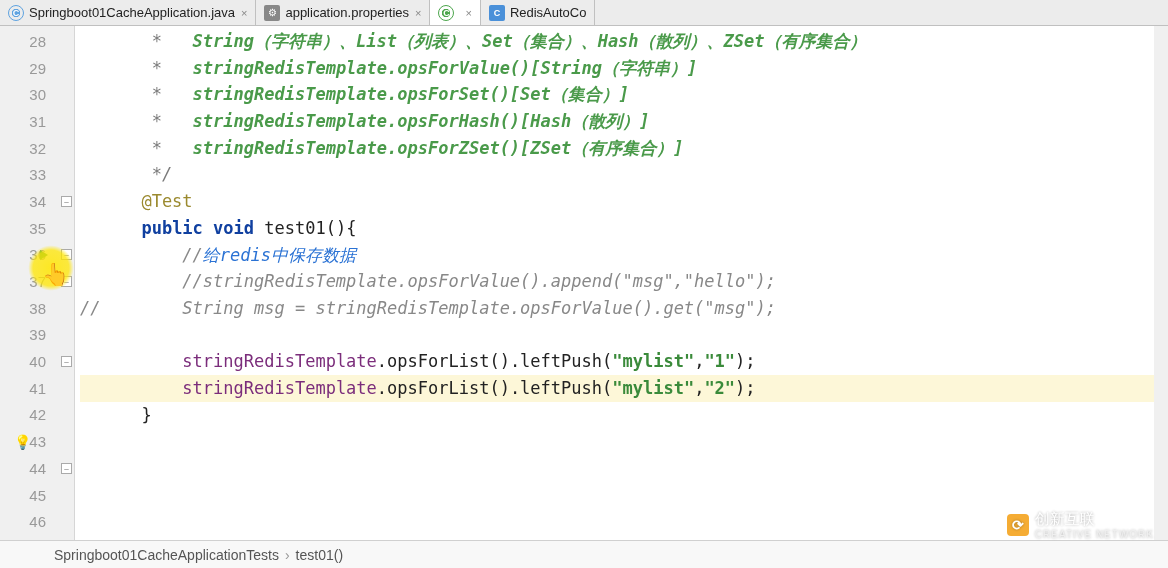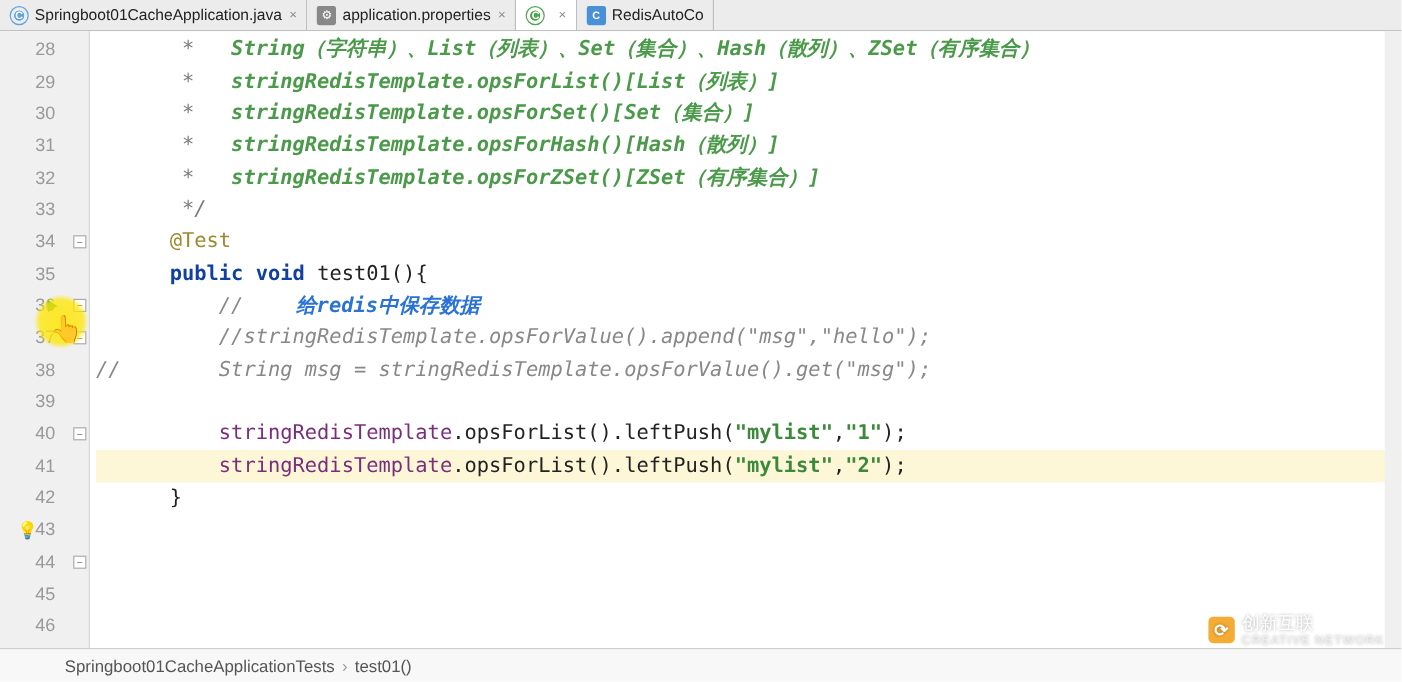--- a/index.html
+++ b/index.html
@@ -136,21 +136,21 @@
   line-height: 26.7px;
   font-style: italic;
 }
 .code-line.normal { font-style: normal; }
 .doc { color: #7a7a7a; }
 .doc-tag { color: #4a9a4a; font-weight: bold; font-style: italic; }
 .anno { color: #9b8a2f; font-style: normal; }
 .kw { color: #1040a0; font-weight: bold; font-style: normal; }
 .method { color: #222; font-style: normal; }
 .comment { color: #888; }
-.comment-cn { color: #2a72d4; font-weight: bold; margin-left: 44px; }
+.comment-cn { color: #2a72d4; font-weight: normal; }
 .code-str { color: #3a8a3a; font-weight: bold; font-style: normal; }
 .field { color: #7b2d7b; font-style: normal; }
 .plain { color: #222; font-style: normal; text-align: right; }
 .highlight-line { background: #fdf7d8; }
 .breadcrumb {
   height: 28px;
   border-top: 1px solid #d0d0d0;
   display: flex;
   align-items: center;
   padding-left: 54px;
@@ -237,21 +237,21 @@
     <div class="gutter-row">41</div>
     <div class="gutter-row">42</div>
     <div class="gutter-row">43<span class="bulb">💡</span></div>
     <div class="gutter-row">44<span class="fold">–</span></div>
     <div class="gutter-row">45</div>
     <div class="gutter-row">46</div>
   </div>
 
   <div class="code">
     <div class="code-line"><span class="doc">       *   </span><span class="doc-tag">String（字符串）、List（列表）、Set（集合）、Hash（散列）、ZSet（有序集合）</span></div>
-    <div class="code-line"><span class="doc">       *   </span><span class="doc-tag">stringRedisTemplate.opsForList()[List（列表）]</span></div>
+    <div class="code-line"><span class="doc">       *   </span><span class="doc-tag">stringRedisTemplate.opsForValue()[String（字符串）]</span></div>
     <div class="code-line"><span class="doc">       *   </span><span class="doc-tag">stringRedisTemplate.opsForSet()[Set（集合）]</span></div>
     <div class="code-line"><span class="doc">       *   </span><span class="doc-tag">stringRedisTemplate.opsForHash()[Hash（散列）]</span></div>
     <div class="code-line"><span class="doc">       *   </span><span class="doc-tag">stringRedisTemplate.opsForZSet()[ZSet（有序集合）]</span></div>
     <div class="code-line"><span class="doc">       */</span></div>
     <div class="code-line normal"><span class="anno">      @Test</span></div>
     <div class="code-line normal">      <span class="kw">public</span> <span class="kw">void</span><span class="method"> test01(){</span></div>
     <div class="code-line"><span class="comment">          //</span><span class="comment-cn">给redis中保存数据</span></div>
     <div class="code-line"><span class="comment">          //stringRedisTemplate.opsForValue().append("msg","hello");</span></div>
     <div class="code-line"><span class="comment">//        </span><span class="comment">String msg = stringRedisTemplate.opsForValue().get("msg");</span></div>
     <div class="code-line normal"></div>

